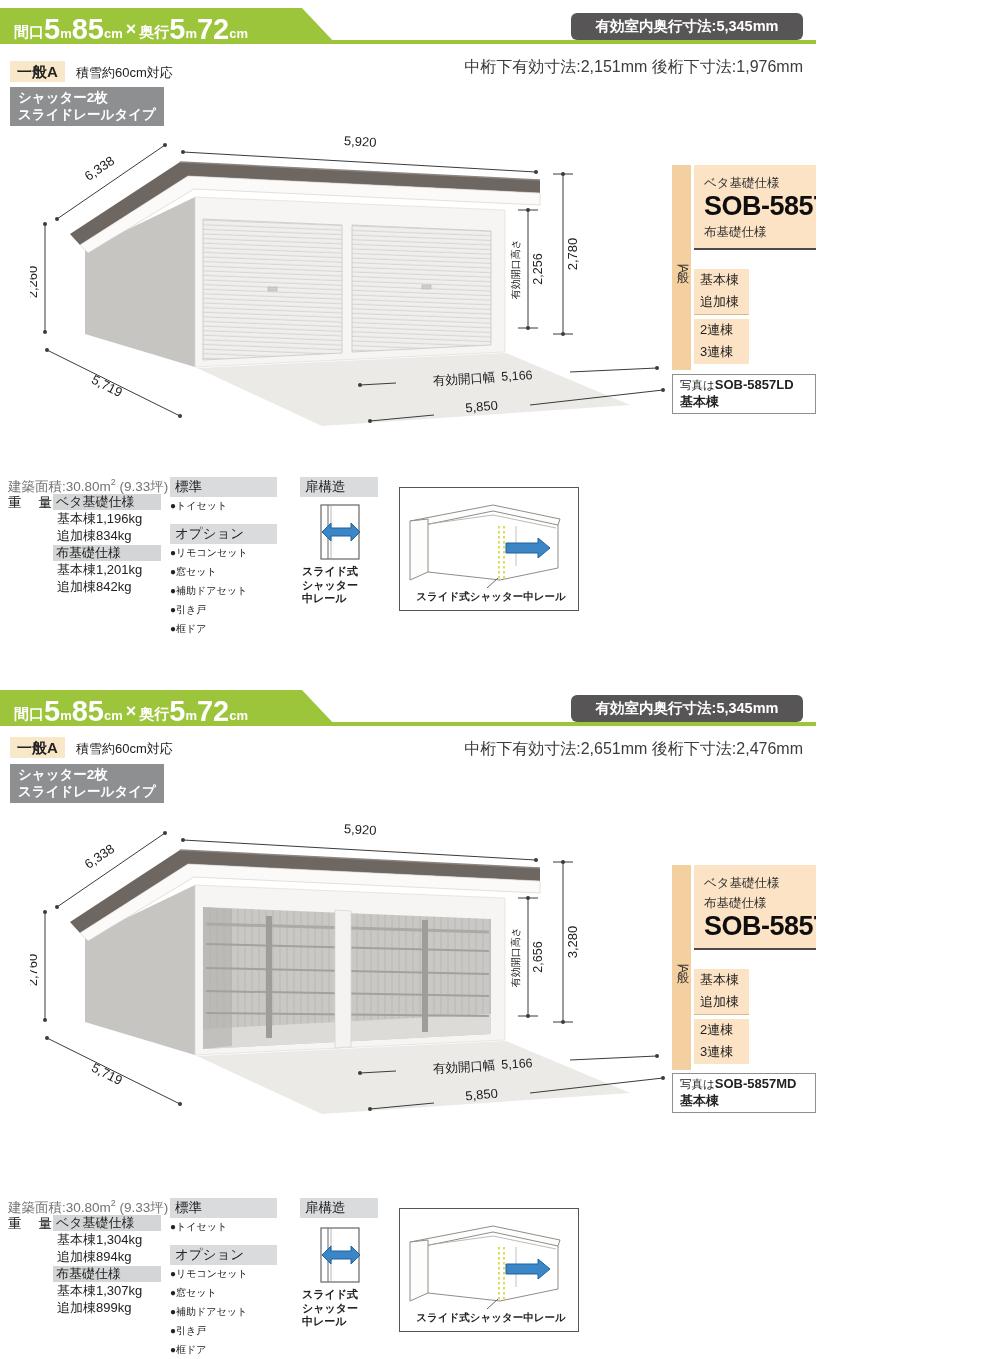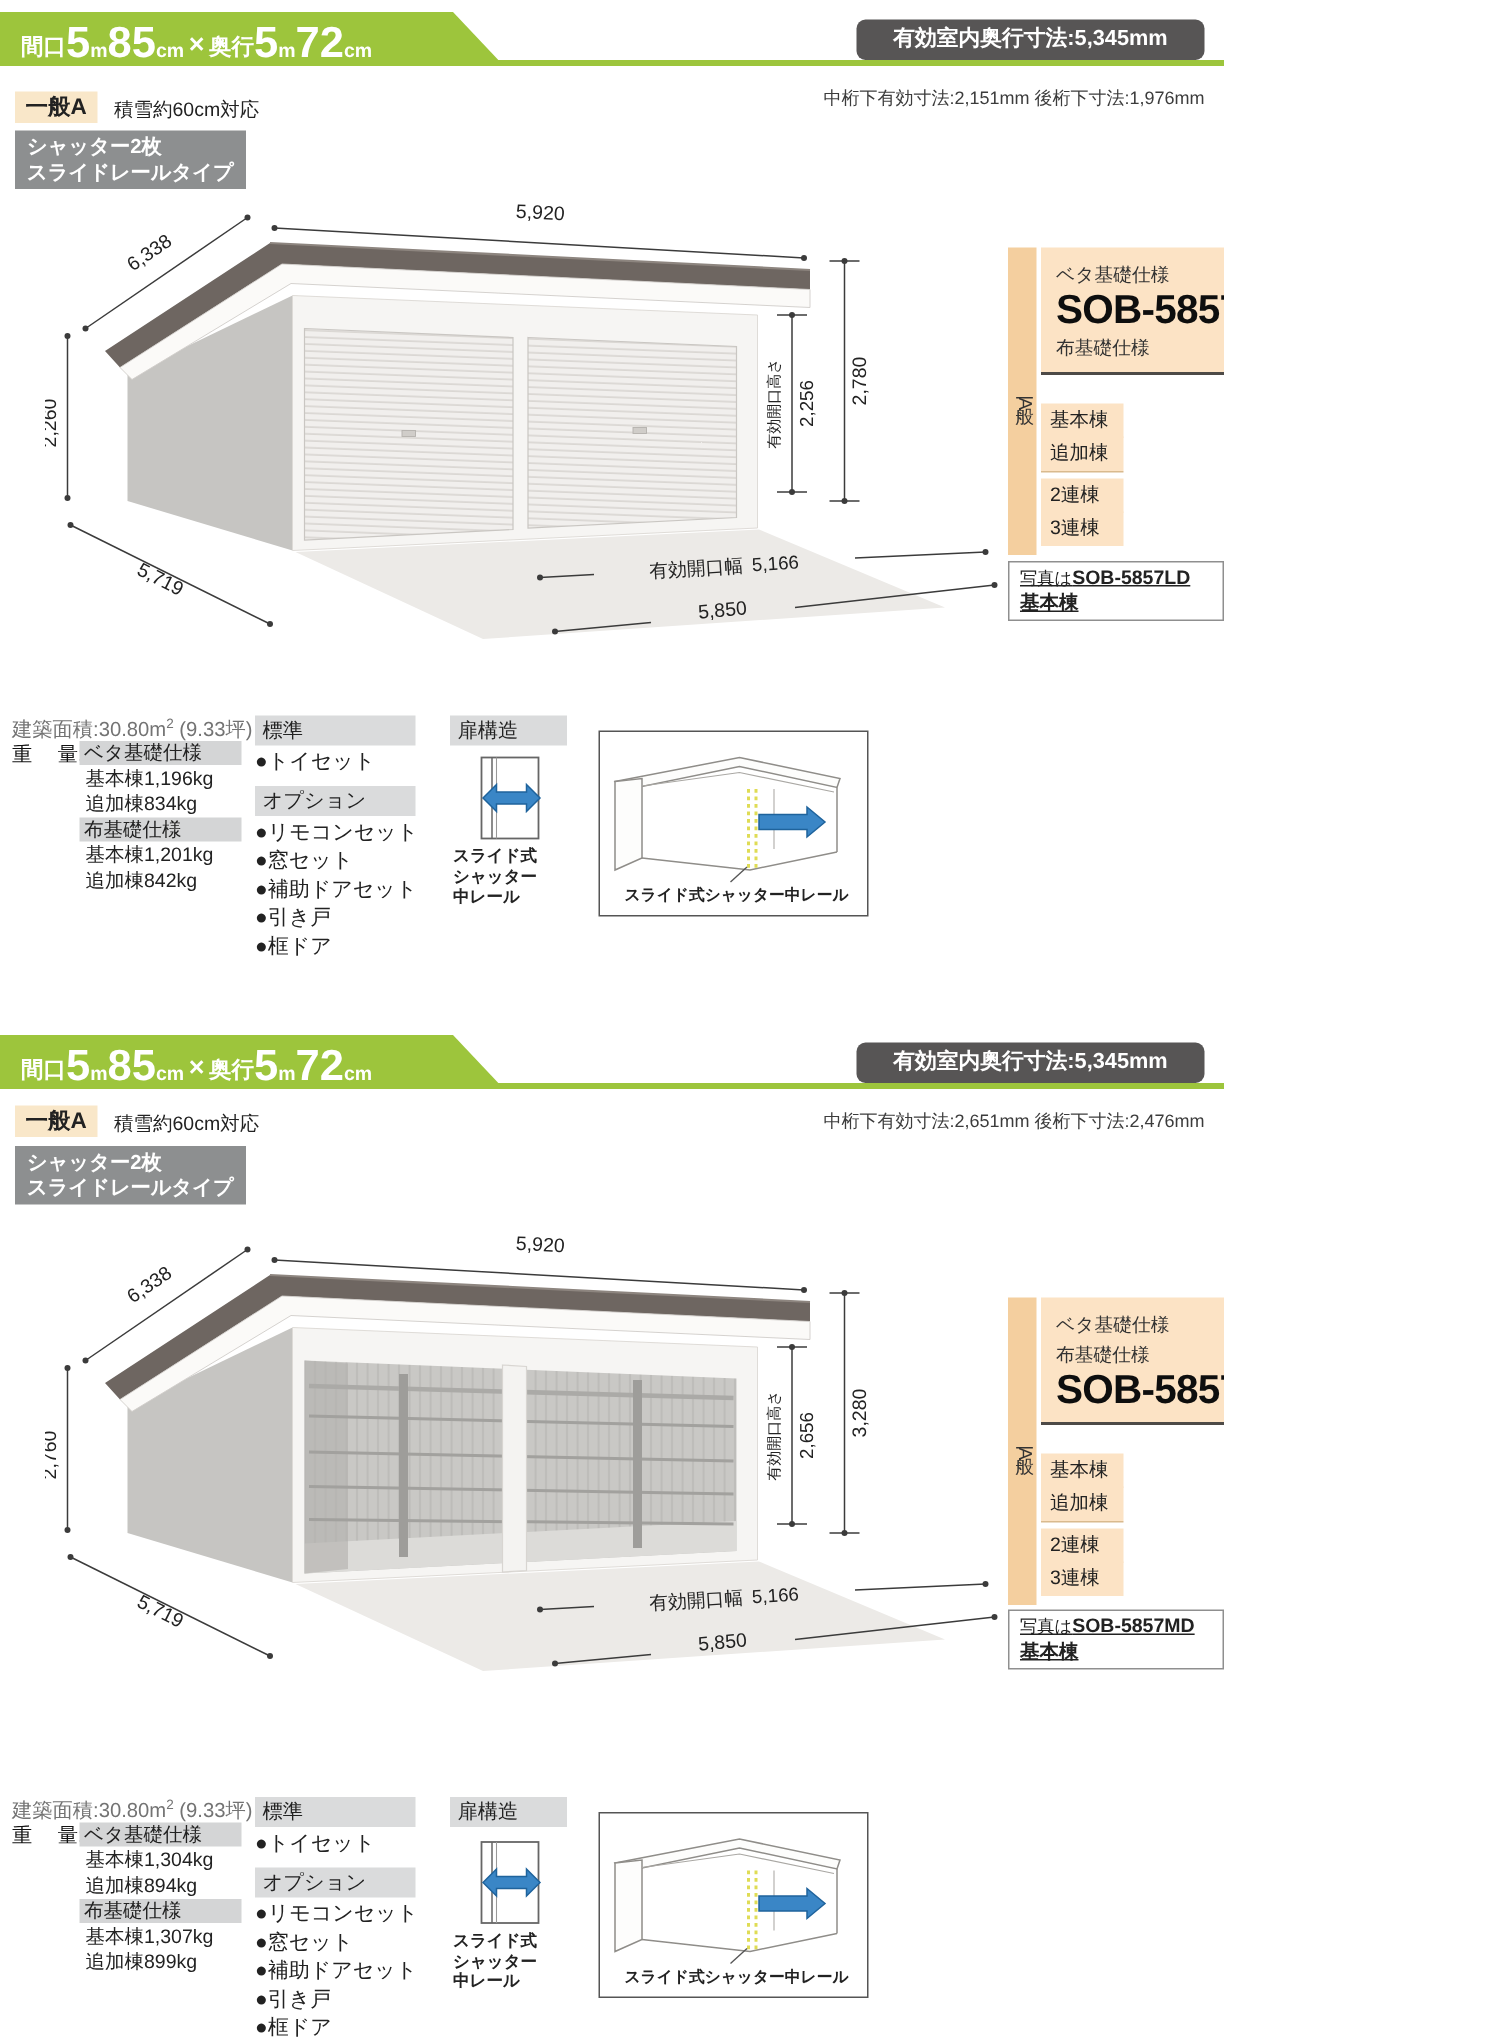--- a/index.html
+++ b/index.html
@@ -10,47 +10,47 @@
   .banner{left:0;width:336px;height:36px;background:#9dc53c;
     clip-path:polygon(0 0,302px 0,336px 36px,0 36px);
     color:#fff;display:flex;align-items:flex-end;padding:0 0 2px 14px;box-sizing:border-box;}
   .b-s{font-size:15px;font-weight:bold;line-height:1;margin-bottom:3px;}
   .b-l{font-size:29px;font-weight:bold;line-height:.82;}
   .b-m{font-size:13px;font-weight:bold;line-height:1;margin-bottom:2px;}
   .b-x{font-size:18px;font-weight:bold;line-height:1;margin:0 3px 4px 3px;}
   .gline{left:0;width:1000px;height:4px;background:#9dc53c;}
   .depthbox{right:13px;width:232px;height:27px;background:#575555;border-radius:6px;
     color:#fff;font-size:14.5px;font-weight:bold;text-align:center;line-height:27px;}
-  .subnote{right:13px;font-size:12px;color:#3c3c3c;}
+  .subnote{right:13px;font-size:16px;color:#3c3c3c;}
   .badge{left:10px;background:#f9e7c9;color:#222;font-size:15px;font-weight:bold;
     padding:0 7px;line-height:21px;}
   .badgenote{left:76px;font-size:13px;color:#222;}
   .typebox{left:10px;background:#8d8f90;color:#fff;font-size:13.5px;font-weight:bold;
     line-height:16.5px;padding:3px 8px;}
   
   .panel-strip{width:19px;height:205px;background:#f4cf9f;writing-mode:vertical-rl;
     text-align:center;font-size:12.5px;color:#333;letter-spacing:3px;}
   .panel-main{left:694px;width:262px;background:#fce3c5;border-bottom:2px solid #4d4a47;
     padding:7px 9px 7px 10px;}
   .spec-label{font-size:12.5px;color:#333;margin-top:3px;}
   .model{font-size:27px;font-weight:bold;color:#0e0e0e;line-height:1.08;letter-spacing:-.5px;}
   .panel-item{left:694px;width:46px;background:#fce3c5;font-size:13px;color:#222;padding:2px 3px 3px 6px;}
   .panel-div{left:694px;width:55px;border-top:1px solid #d9ba8e;}
   .photobox{left:672px;border:1px solid #8f8f8f;background:#fff;padding:2px 7px;
-    font-size:11.5px;color:#222;text-decoration:underline;}
+    font-size:11.5px;color:#222;}
   .photobox b{font-size:13px;}
   
   .area{left:8px;font-size:13.5px;color:#737373;}
   .area sup{font-size:9px;}
   .wlabel{left:8px;font-size:13.5px;color:#111;}
   .wlabel .sp{display:inline-block;width:17px;}
   .ghl{left:53px;width:105px;background:#d4d5d6;font-size:13px;color:#222;padding-left:3px;line-height:15.5px;}
   .wrow{left:57px;font-size:13px;color:#222;line-height:15.5px;}
   .shead{background:#dadbdc;font-size:13.5px;color:#222;padding:1px 0 1px 5px;}
-  .sitem{font-size:14px;color:#222;}
+  .sitem{font-size:10px;color:#222;}
   .doorcap{width:78px;font-size:11px;line-height:13.5px;font-weight:bold;color:#222;}
   .bigbox{width:180px;height:124px;border:1px solid #555;background:#fff;box-sizing:border-box;}
   svg text{font-family:"Liberation Sans","DejaVu Sans",sans-serif;fill:#222;}
 </style>
 </head>
 <body>
 
 <div id="page">
 
   <div class="abs gline" style="top:40px"></div>

